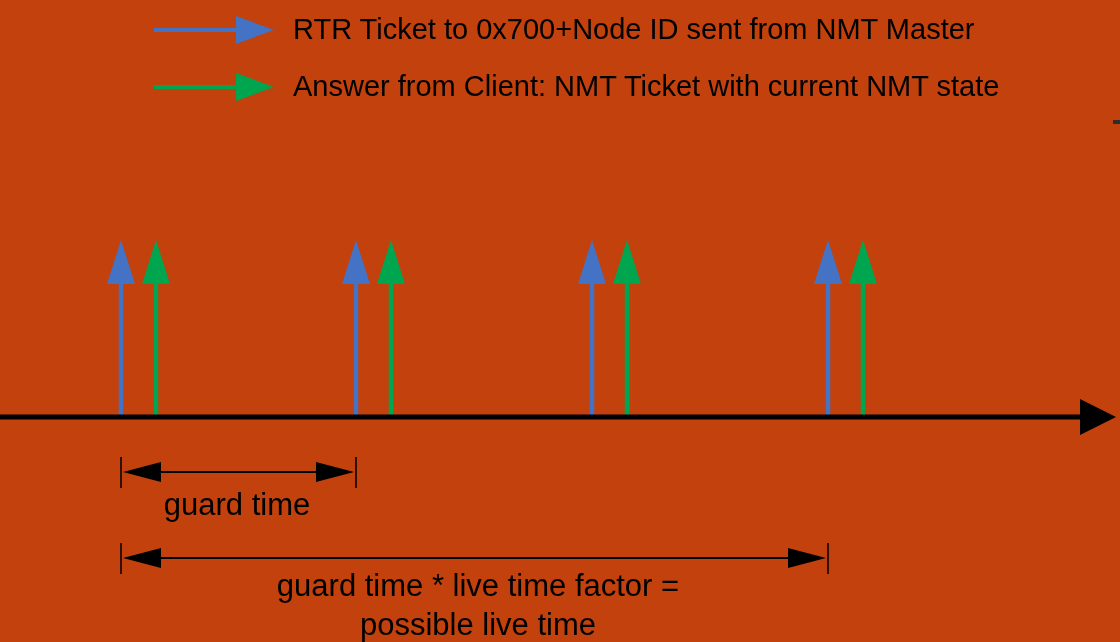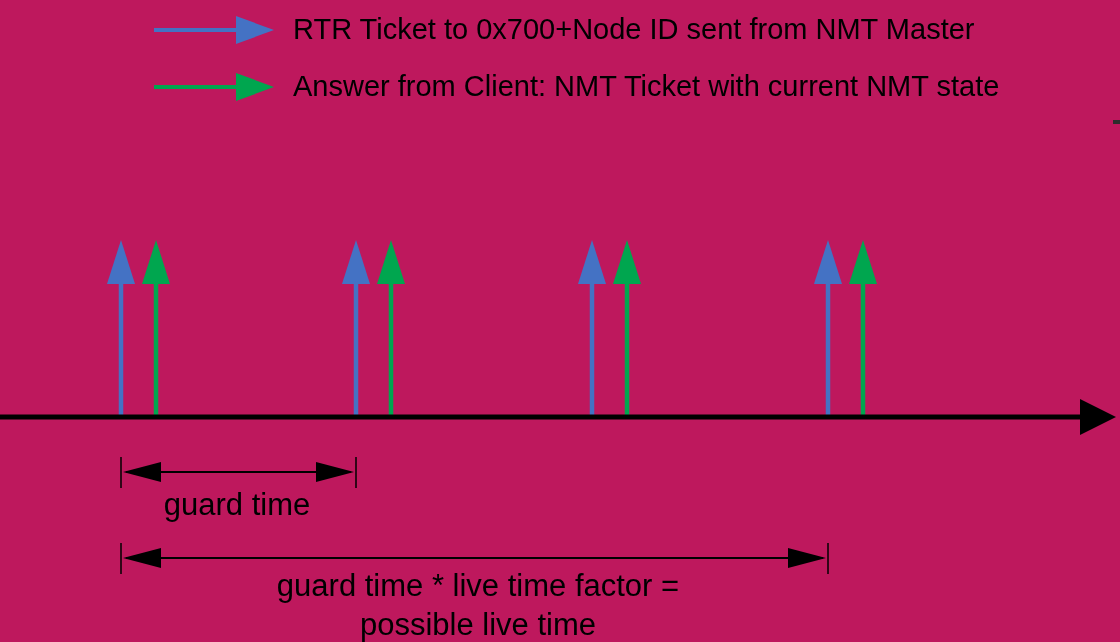--- a/index.html
+++ b/index.html
@@ -1,20 +1,20 @@
 <!DOCTYPE html>
 <html><head>
 <meta charset="utf-8">
 <style>
   html, body { margin: 0; padding: 0; background: #ffffff; }
   .canvas {
     position: relative;
     width: 1120px;
     height: 642px;
-    background: #be185d;
+    background: #c2410c;
     overflow: hidden;
     font-family: "Liberation Sans", sans-serif;
   }
   svg text {
     font-family: "Liberation Sans", sans-serif;
     fill: #000000;
   }
 </style>
 </head>
 <body>

